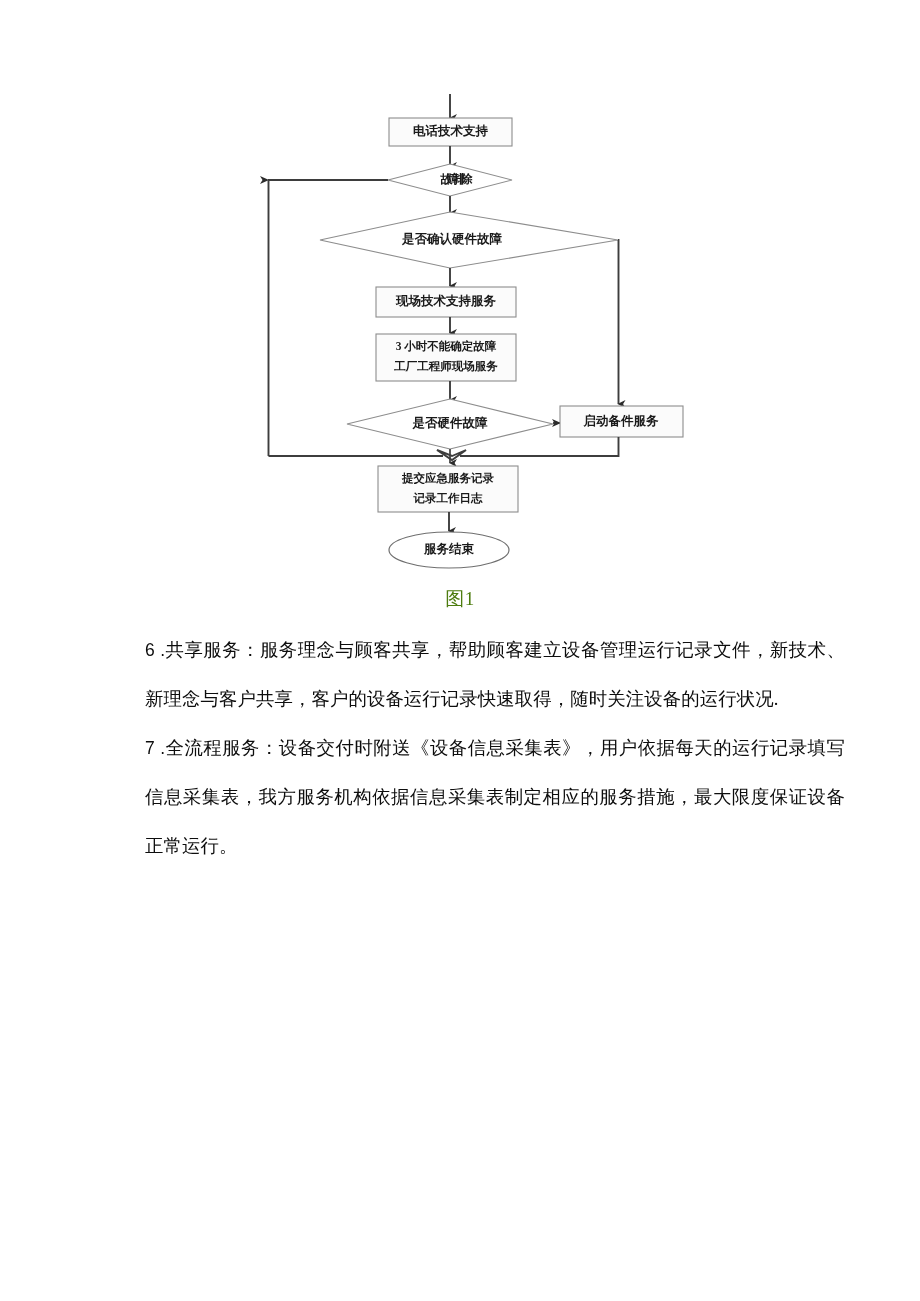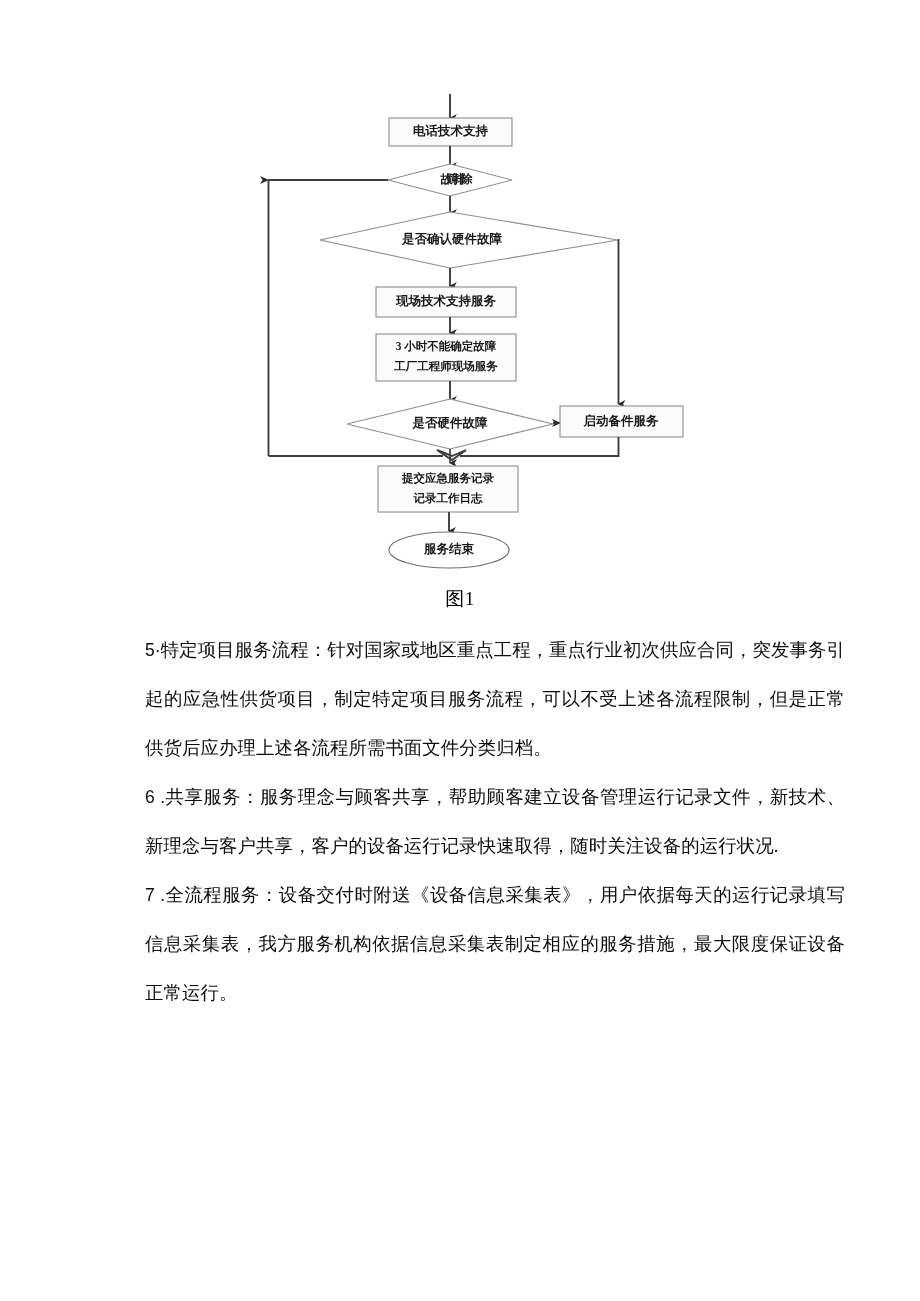--- a/index.html
+++ b/index.html
@@ -78,21 +78,21 @@
   }
 
   .fig-caption {
     position: absolute;
     left: 0;
     top: 586px;
     width: 920px;
     text-align: center;
     font-family: "Liberation Serif", "DejaVu Serif", serif;
     font-size: 19px;
-    color: #000000;
+    color: #4d7c0f;
     letter-spacing: 0.5px;
   }
 
   
   .body-text {
     position: absolute;
     left: 145px;
     top: 626px;
     width: 700px;
   }
@@ -192,23 +192,20 @@
 
       <ellipse class="fc-ellipse" cx="449" cy="550" rx="60" ry="18"></ellipse>
       <text class="fc-label fc-label-12" x="449" y="550.5">服务结束</text>
     </svg>
 
     <div class="fig-caption">图1</div>
   </div>
 
   <div class="body-text">
 
-    <p class="para">
-      <span class="marker">5·</span><span class="para-body">特定项目服务流程：针对国家或地区重点工程，重点行业初次供应合同，突发事务引起的应急性供货项目，制定特定项目服务流程，可以不受上述各流程限制，但是正常供货后应办理上述各流程所需书面文件分类归档。</span>
-    </p>
 
     <p class="para">
       <span class="marker">6 .</span><span class="para-body">共享服务：服务理念与顾客共享，帮助顾客建立设备管理运行记录文件，新技术、新理念与客户共享，客户的设备运行记录快速取得，随时关注设备的运行状况.</span>
     </p>
 
     <p class="para">
       <span class="marker">7 .</span><span class="para-body">全流程服务：设备交付时附送《设备信息采集表》，用户依据每天的运行记录填写信息采集表，我方服务机构依据信息采集表制定相应的服务措施，最大限度保证设备正常运行。</span>
     </p>
 
   </div>

